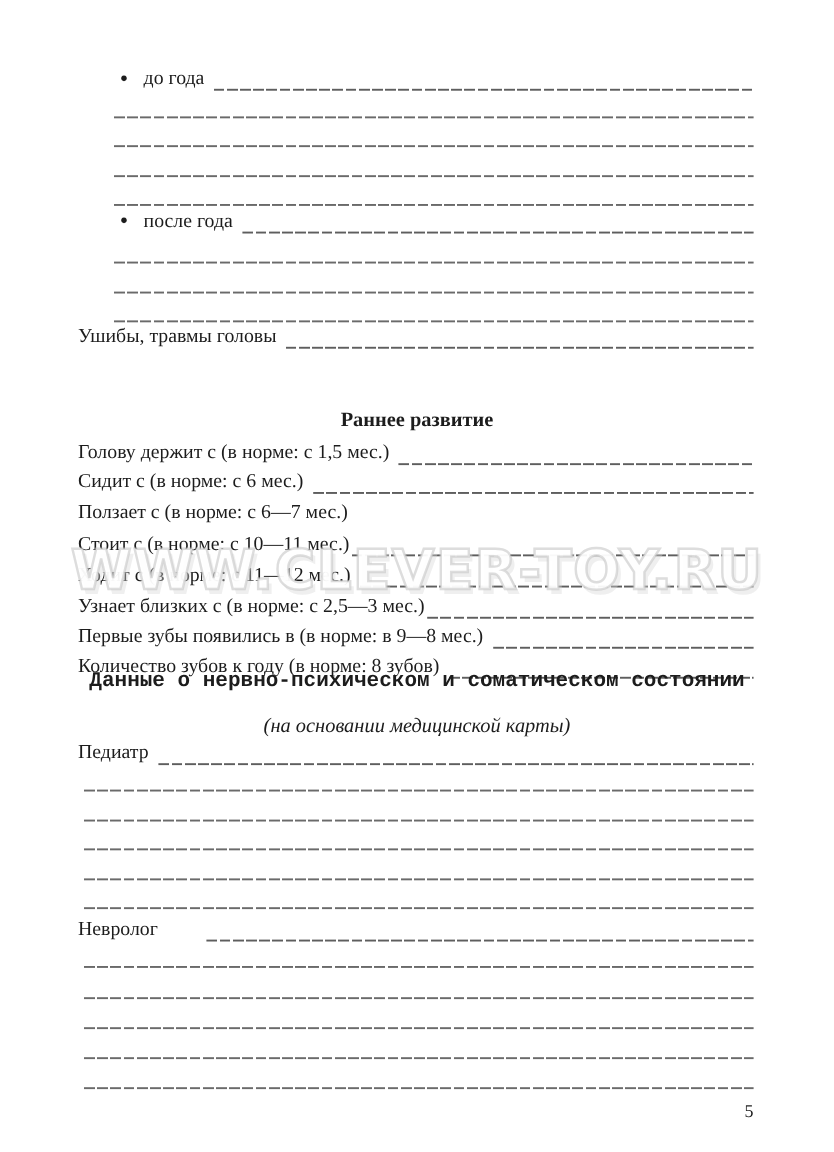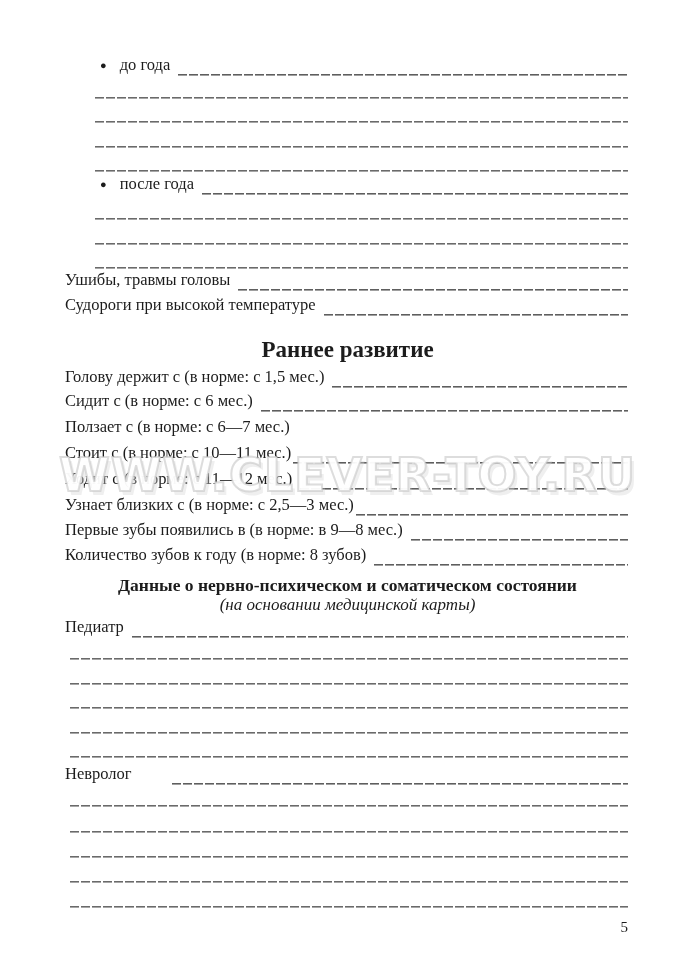--- a/index.html
+++ b/index.html
@@ -45,22 +45,22 @@
     background-size:100% 1.6px;
     background-repeat:no-repeat;
   }
   .bline.indent{left:95px;}
   .bline.flush{left:70px;}
   .heading{
     position:absolute;left:0;right:0;
     text-align:center;
     font-weight:bold;
   }
-  .h-main{top:337px;font-size:23px;line-height:26px;}
-  .h-sub{top:573px;font-size:17.5px;line-height:24px;}
+  .h-main{top:337px;font-size:17px;line-height:26px;}
+  .h-sub{top:556px;font-size:17.5px;line-height:24px;font-family:Liberation Mono, monospace;}
   .subtitle{
     position:absolute;left:0;right:0;top:593px;
     text-align:center;
     font-style:italic;
     font-size:17px;line-height:24px;
   }
   .pagenum{
     position:absolute;
     right:67px;top:919px;
     font-size:15px;
@@ -101,24 +101,20 @@
     <span class="bullet">●</span>
     <span class="label">после года</span>
     <span class="ul"></span>
   </div>
   <div class="bline indent" style="top:218px;"></div>
   <div class="bline indent" style="top:243px;"></div>
   <div class="bline indent" style="top:267px;"></div>
 
   <div class="row" style="top:267px;">
     <span class="label">Ушибы, травмы головы</span>
-    <span class="ul"></span>
-  </div>
-  <div class="row" style="top:292px;">
-    <span class="label">Судороги при высокой температуре</span>
     <span class="ul"></span>
   </div>
 
   <div class="heading h-main">Раннее развитие</div>
 
   <div class="row" style="top:364px;">
     <span class="label">Голову держит с (в норме: с 1,5 мес.)</span>
     <span class="ul"></span>
   </div>
   <div class="row" style="top:388px;">

